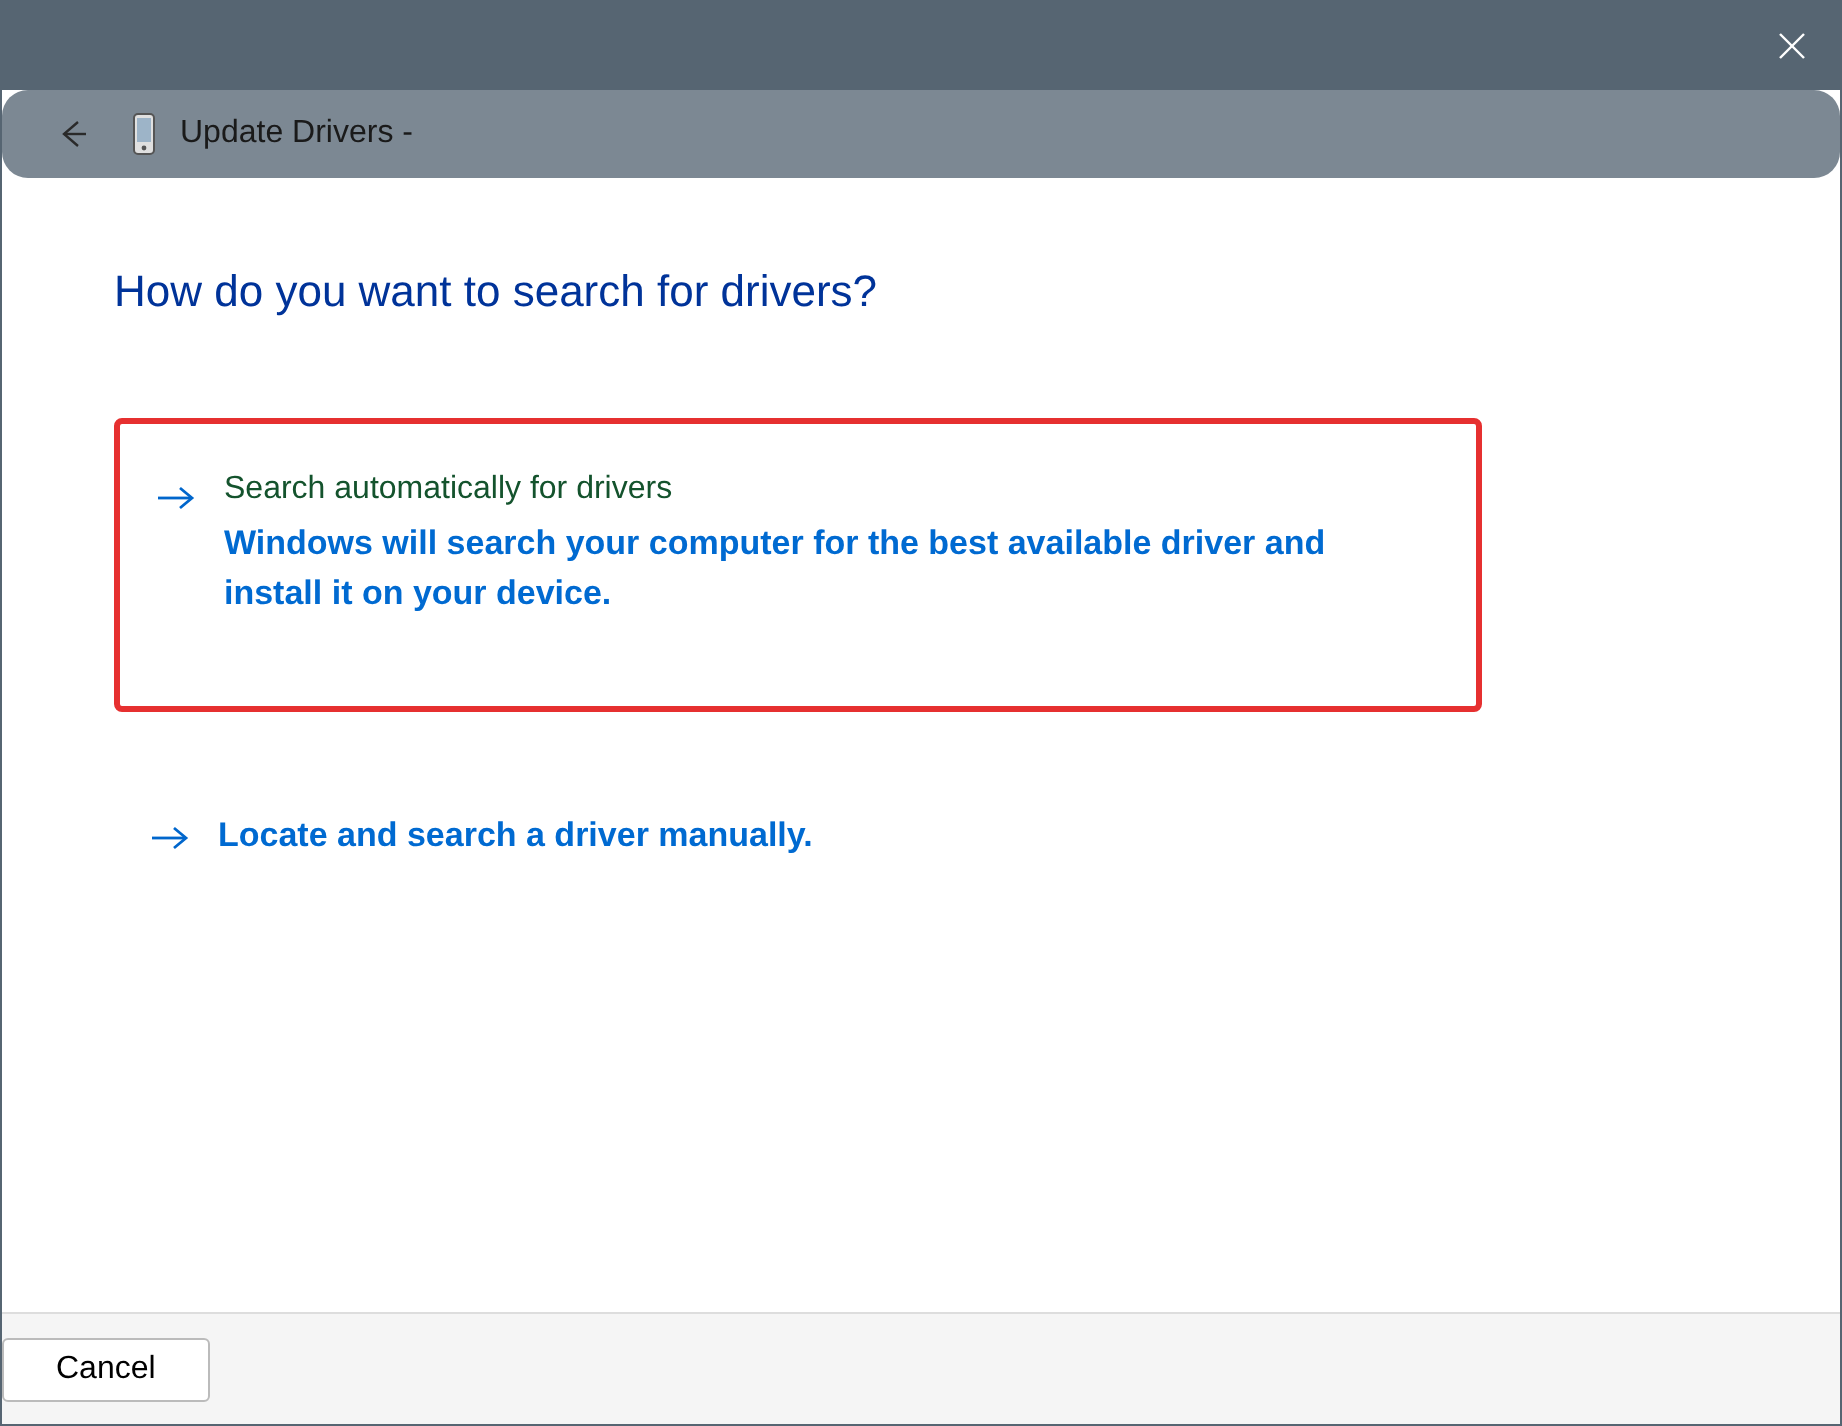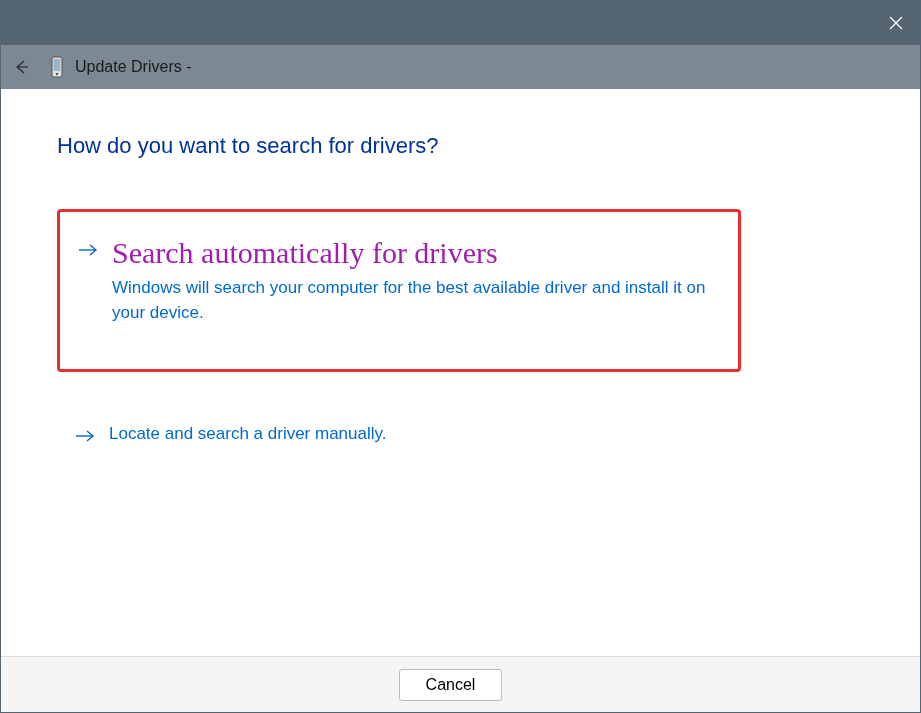--- a/index.html
+++ b/index.html
@@ -45,22 +45,23 @@
     .close-btn svg {
       width: 14px;
       height: 14px;
     }
     
     .header-row {
       height: 44px;
       background: #7c8893;
       display: flex;
       align-items: center;
-      padding-left: 8px;
+      padding-left: 23px;
       gap: 16px;
+      border-radius: 13px;
     }
     
     .back-arrow {
       width: 24px;
       height: 24px;
       display: flex;
       align-items: center;
       justify-content: center;
       cursor: pointer;
     }
@@ -118,41 +119,40 @@
       font-size: 20px;
       margin-top: 4px;
       flex-shrink: 0;
     }
     
     .option-text {
       flex: 1;
     }
     
     .option-title {
-      color: #a21caf;
-      font-size: 30px;
+      color: #14532d;
+      font-size: 16px;
       font-weight: 400;
       margin-bottom: 6px;
-      font-family: Liberation Serif, serif;
     }
     
     .option-desc {
       color: #006ad1;
       font-size: 17px;
-      font-weight: 400;
+      font-weight: 700;
       line-height: 1.45;
       max-width: 600px;
     }
     
     .footer {
       height: 56px;
       border-top: 1px solid #ddd;
       background: #f5f5f5;
       display: flex;
-      justify-content: center;
+      justify-content: flex-start;
       align-items: center;
       padding-right: 20px;
     }
     
     .cancel-button {
       background: #ffffff;
       border: 1px solid #bbb;
       padding: 6px 26px;
       font-size: 16px;
       font-family: inherit;

